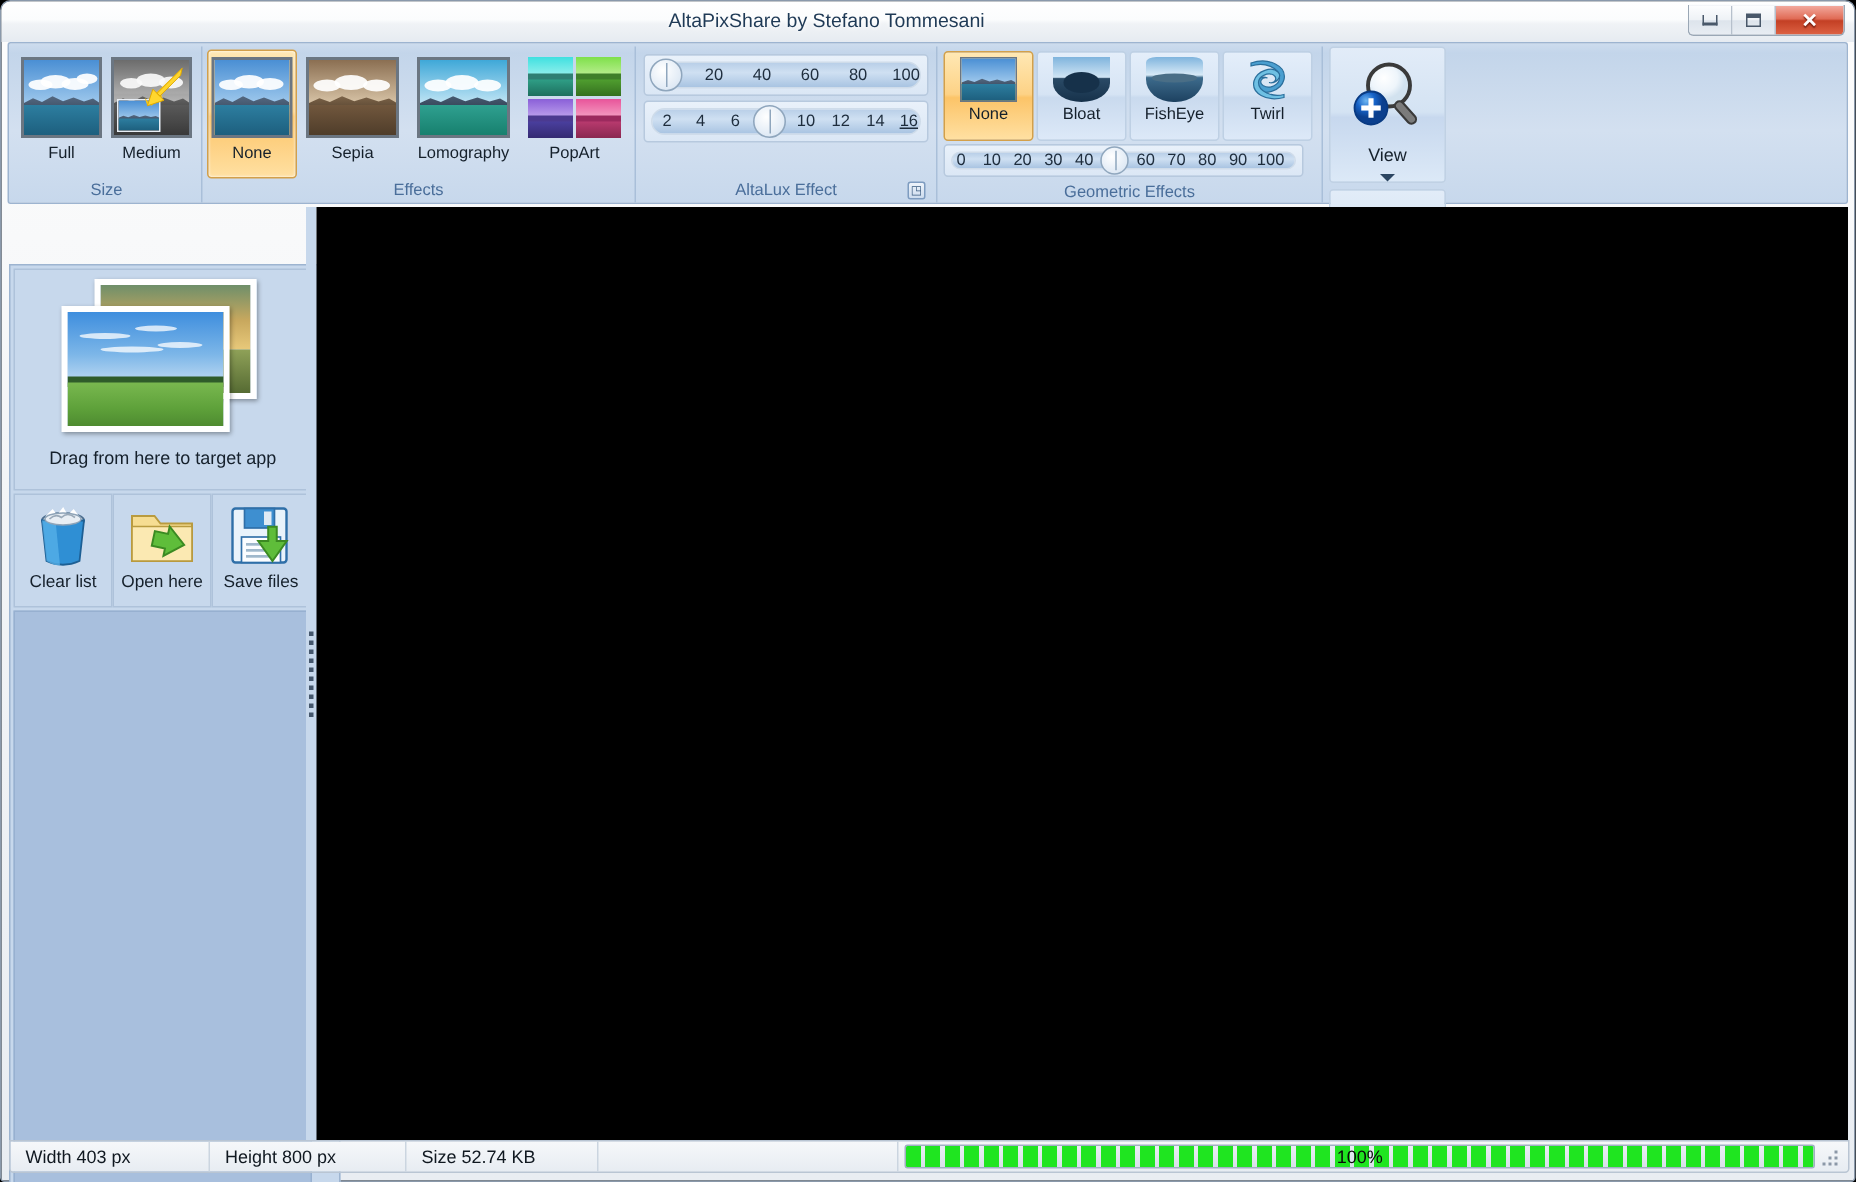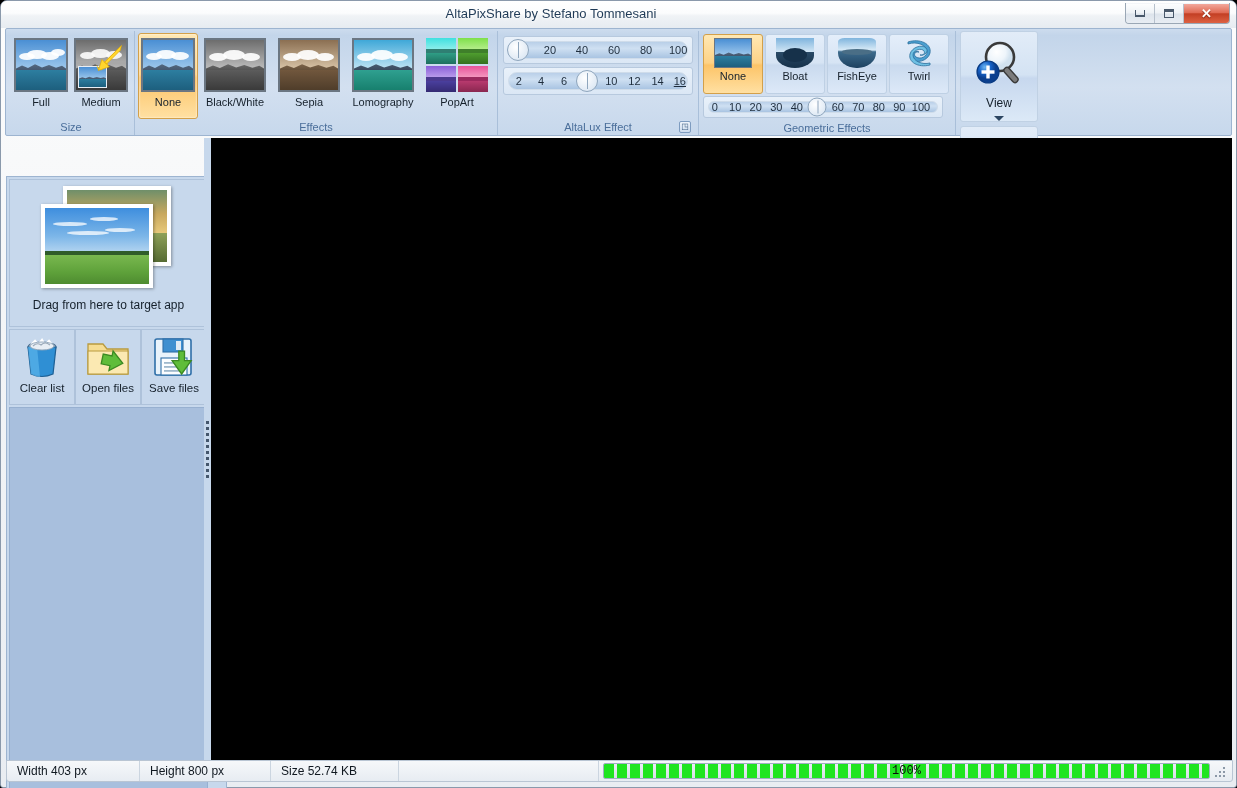--- a/index.html
+++ b/index.html
@@ -284,21 +284,21 @@
     display: flex; align-items: center;
   }
   .status-cell {
     height: 20px; display: flex; align-items: center;
     padding-left: 10px;
     font-size: 12px; color: #101820;
     border-right: 1px solid #cbd5e0;
   }
   #status-progress-cell {
     flex: 1; height: 20px; position: relative; padding: 2px 4px;
-    display: flex; align-items: center; font-family: Liberation Mono, monospace;
+    display: flex; align-items: center;
   }
   .pbar {
     position: relative; flex: 1; height: 16px;
     border: 1px solid #9fb0c2; border-radius: 2px;
     background: linear-gradient(to bottom,#e9eef4,#d8e0e9);
     overflow: hidden;
   }
   .pfill {
     position: absolute; left: 0; top: 0; bottom: 0;
     background-image: repeating-linear-gradient(to right,
@@ -398,33 +398,20 @@
               <div class="cloud" style="left:6%;top:26%;width:16px;height:7px;"></div>
               <div class="cloud" style="left:26%;top:20%;width:20px;height:9px;"></div>
               <div class="cloud" style="left:56%;top:24%;width:18px;height:8px;"></div>
               <div class="mtn"></div>
               <div class="sea"></div>
             </div>
           </div>
           <div class="gal-label">None</div>
         </div>
 
-        <div class="gal-item wide">
-          <div class="gal-thumb">
-            <div class="ls gray">
-              <div class="sky"></div>
-              <div class="cloud" style="left:6%;top:26%;width:18px;height:8px;"></div>
-              <div class="cloud" style="left:30%;top:19%;width:22px;height:10px;"></div>
-              <div class="cloud" style="left:62%;top:25%;width:18px;height:8px;"></div>
-              <div class="mtn"></div>
-              <div class="sea"></div>
-            </div>
-          </div>
-          <div class="gal-label">Black/White</div>
-        </div>
 
         <div class="gal-item wide">
           <div class="gal-thumb">
             <div class="ls sepia">
               <div class="sky"></div>
               <div class="cloud" style="left:6%;top:26%;width:18px;height:8px;"></div>
               <div class="cloud" style="left:30%;top:19%;width:22px;height:10px;"></div>
               <div class="cloud" style="left:62%;top:25%;width:18px;height:8px;"></div>
               <div class="mtn"></div>
               <div class="sea"></div>
@@ -675,21 +662,21 @@
       </div>
 
       <div class="cmdbtn">
         <div class="cmd-icon">
           <svg viewBox="0 0 46 46" style="position:absolute;inset:0;">
             <path d="M3 10 h15 l4 5 h21 v25 H3 Z" fill="#f6dd92" stroke="#b99b3f" stroke-width="1.3"></path>
             <path d="M3 17 h40 v23 H3 Z" fill="#fbe9b2" stroke="#b99b3f" stroke-width="1.1"></path>
             <path d="M22 14 v-5 l12 10 -12 10 v-5 h-9 V14 Z" fill="#5fbd3a" stroke="#3b8a22" stroke-width="1.3" transform="translate(4,8) rotate(12 23 19)"></path>
           </svg>
         </div>
-        <div class="cmd-label">Open files</div>
+        <div class="cmd-label">Open here</div>
       </div>
 
       <div class="cmdbtn">
         <div class="cmd-icon">
           <svg viewBox="0 0 46 46" style="position:absolute;inset:0;">
             <rect x="4" y="5" width="36" height="36" rx="2" fill="#e9f3fb" stroke="#2f6fa8" stroke-width="1.6"></rect>
             <rect x="12" y="5" width="20" height="13" fill="#3e8fd0" stroke="#2f6fa8" stroke-width="1.1"></rect>
             <rect x="25" y="7" width="5" height="9" fill="#dfeaf4"></rect>
             <rect x="10" y="24" width="26" height="17" fill="#fbfdff" stroke="#2f6fa8" stroke-width="1.1"></rect>
             <rect x="13" y="28" width="20" height="1.8" fill="#9fb8cc"></rect>

